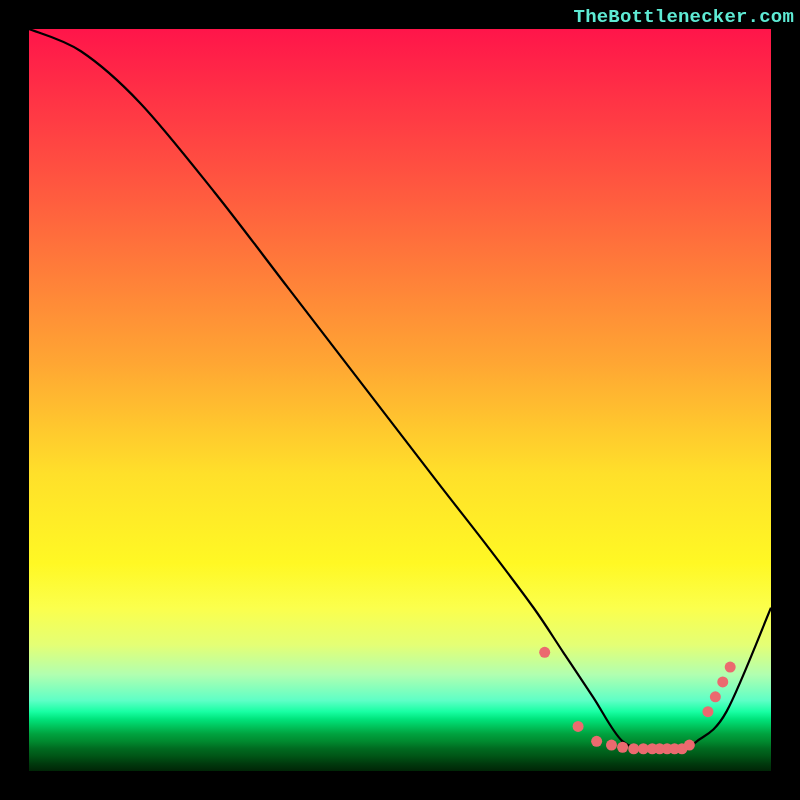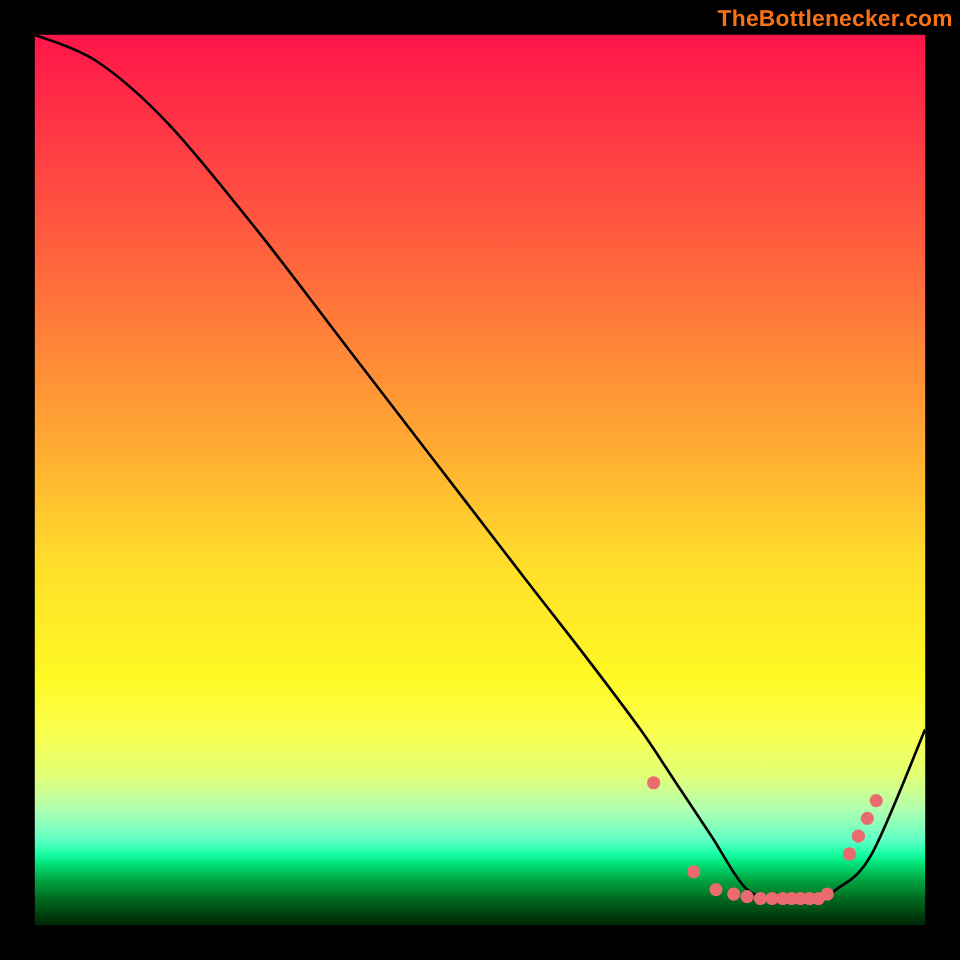--- a/index.html
+++ b/index.html
@@ -50,24 +50,25 @@
     position: absolute;
     left: 0;
     top: 0;
     width: 742px;
     height: 742px;
   }
   .attrib {
     position: absolute;
     right: 6px;
     top: 6px;
-    color: #f97316;
+    color: #5eead4;
     font-size: 19px;
     font-weight: 600;
     letter-spacing: 0.2px;
+    font-family: Liberation Mono, monospace;
   }
 </style>
 </head>
 <body>
 
 <div class="frame">
   <div class="plot-bg"></div>
   <svg class="curve" viewBox="0 0 742 742">
     <g id="curve-group">
         <path d="M0,0 C8.656666666666668,3.7099999999999986 33.39,9.893333333333336 51.940000000000005,22.25999999999999 C70.49000000000001,34.626666666666644 89.03999999999999,50.70333333333326 111.3,74.19999999999993 C133.56,97.6966666666666 160.76666666666668,132.32333333333332 185.5,163.24 C210.23333333333332,194.1566666666667 234.96666666666664,227.54666666666665 259.7,259.7 C284.43333333333334,291.8533333333333 309.1666666666667,324.00666666666666 333.90000000000003,356.15999999999997 C358.6333333333334,388.3133333333333 387.0766666666667,425.41333333333336 408.1,452.62 C429.12333333333333,479.82666666666665 443.96333333333337,498.37666666666667 460.04,519.4 C476.1166666666667,540.4233333333333 492.1933333333334,561.4466666666667 504.56000000000006,578.76 C516.9266666666667,596.0733333333333 524.3466666666667,608.4399999999999 534.24,623.28 C544.1333333333333,638.12 554.0266666666666,652.9599999999999 563.92,667.8 C573.8133333333333,682.64 583.7066666666667,703.6633333333334 593.6,712.32 C603.4933333333333,720.9766666666667 613.3866666666667,718.5033333333333 623.28,719.74 C633.1733333333333,720.9766666666667 645.54,720.9766666666667 652.96,719.74 C660.3800000000001,718.5033333333333 660.3800000000001,718.5033333333333 667.8000000000001,712.32 C675.22,706.1366666666668 685.1133333333332,704.9 697.4799999999999,682.64 C709.8466666666666,660.38 734.5799999999999,596.0733333333333 742,578.76" fill="none" stroke="#000" stroke-width="2.2"></path>

